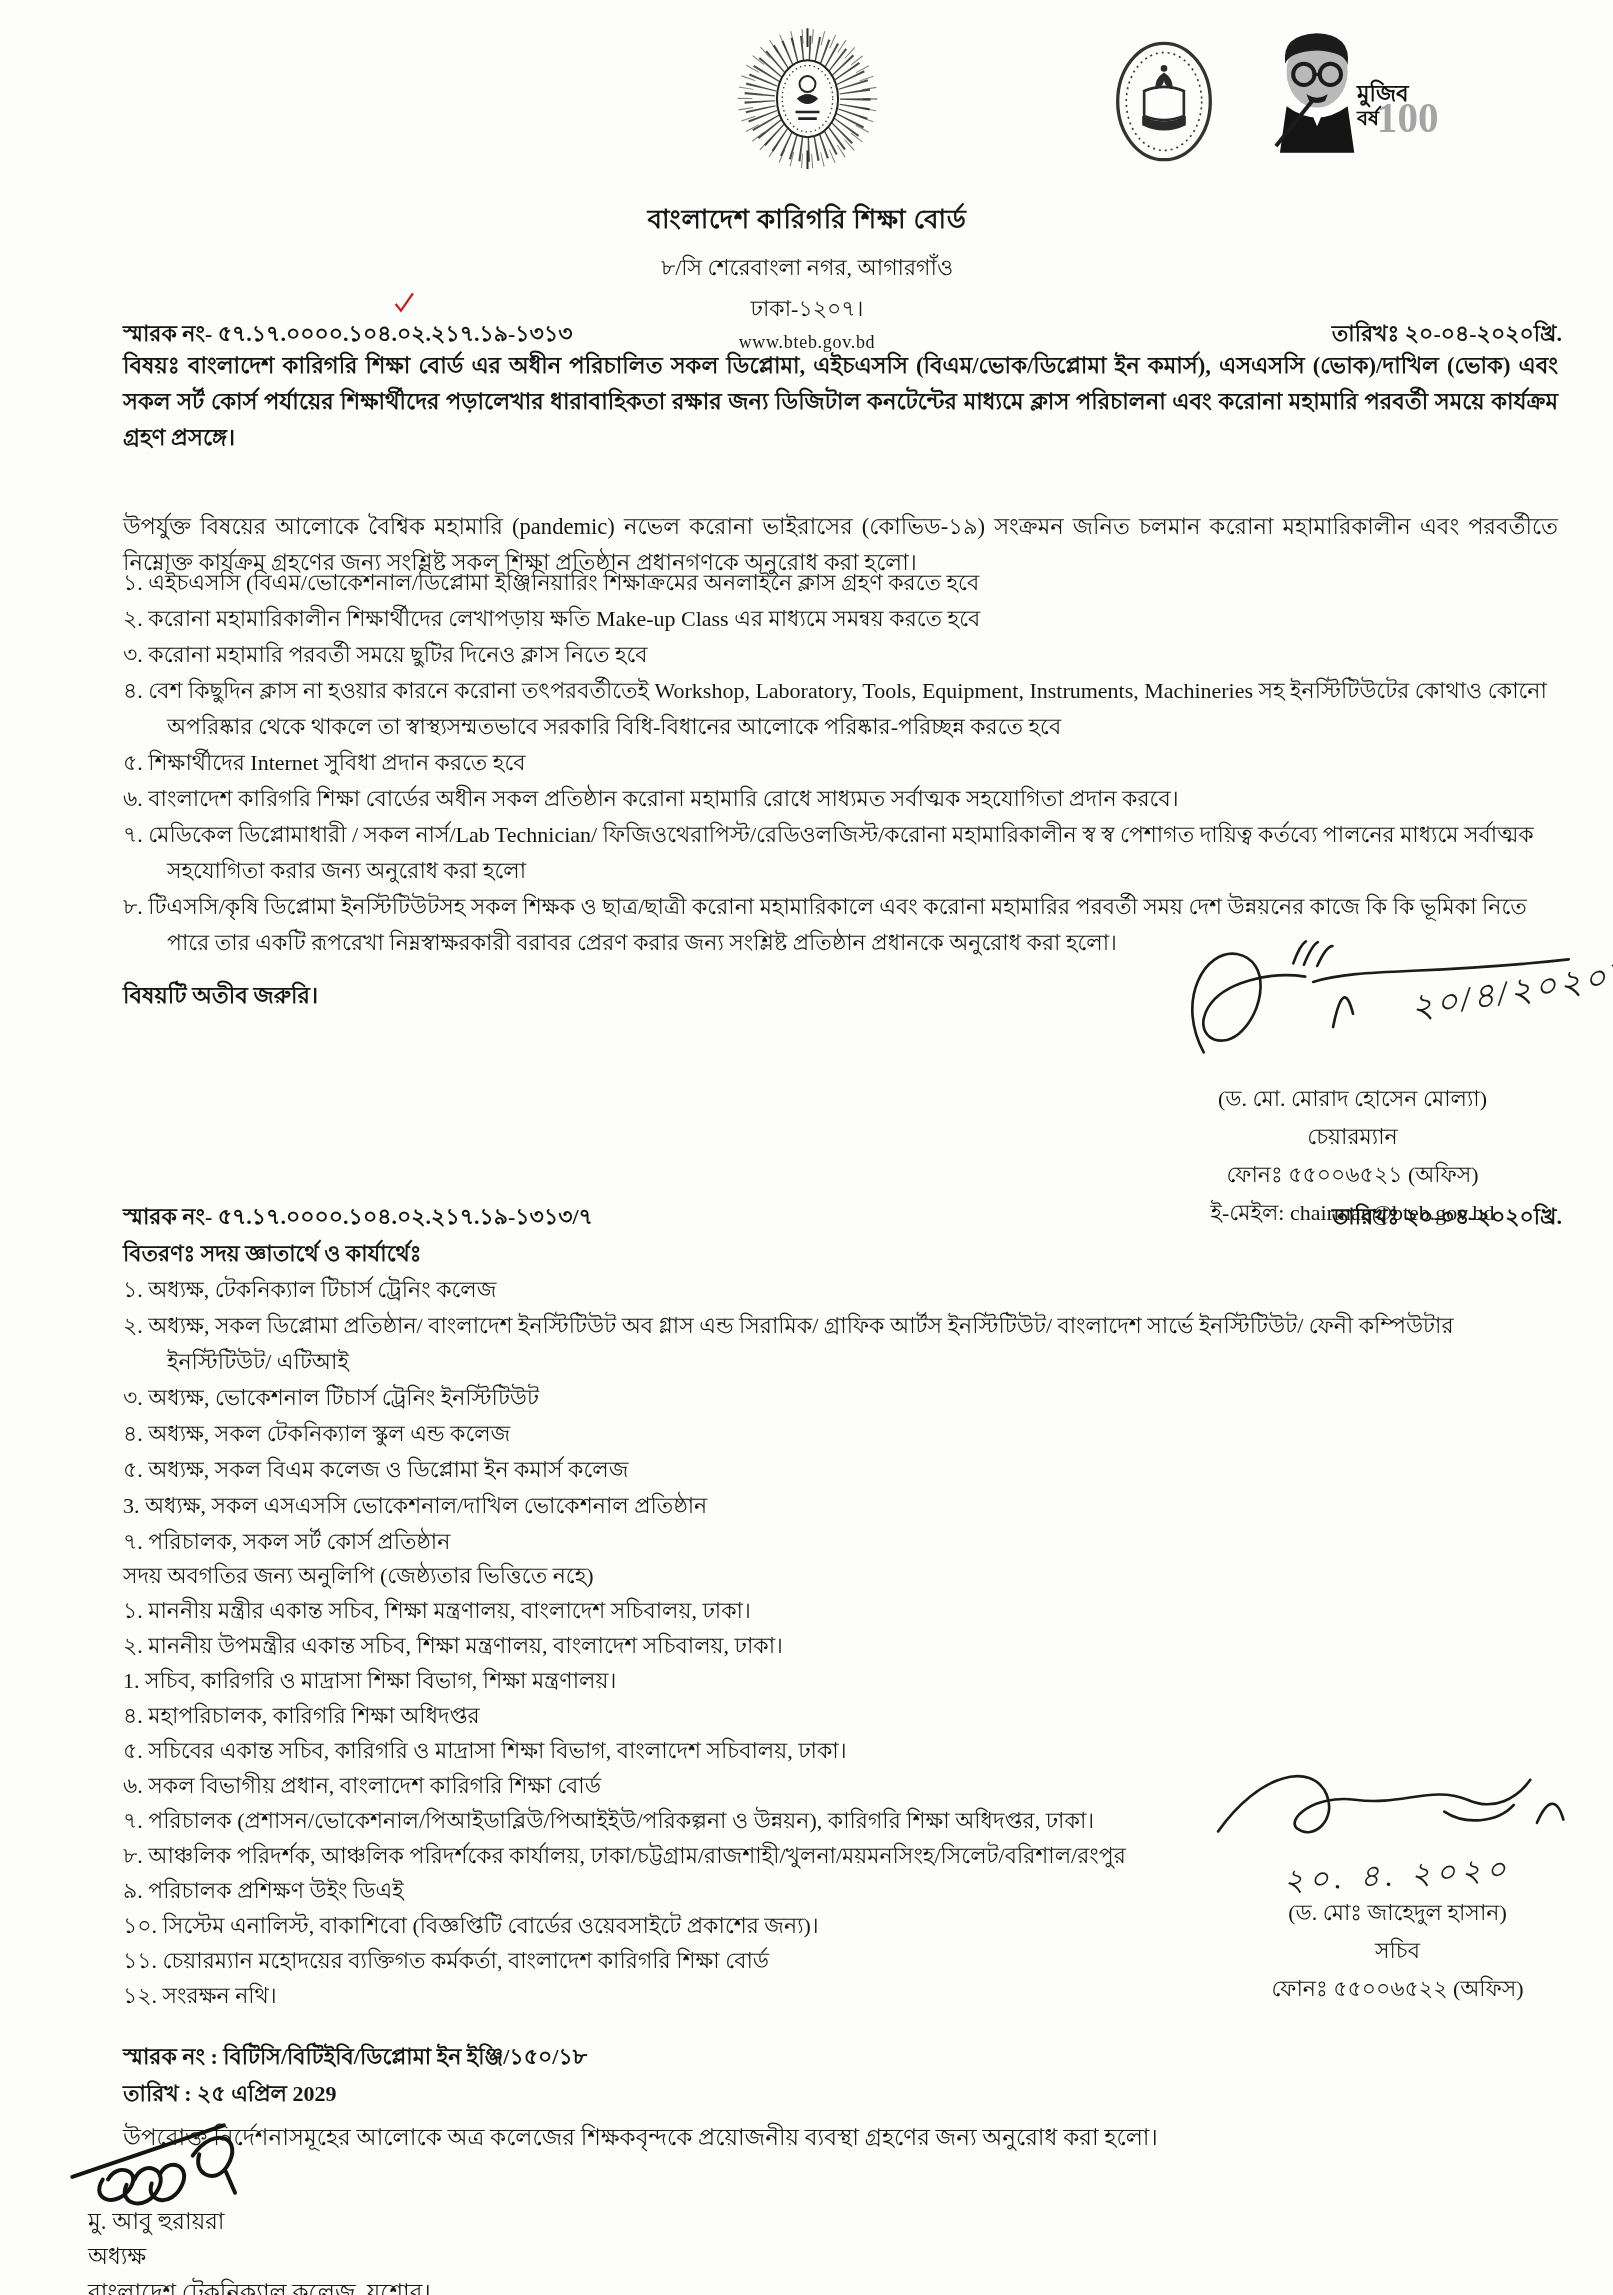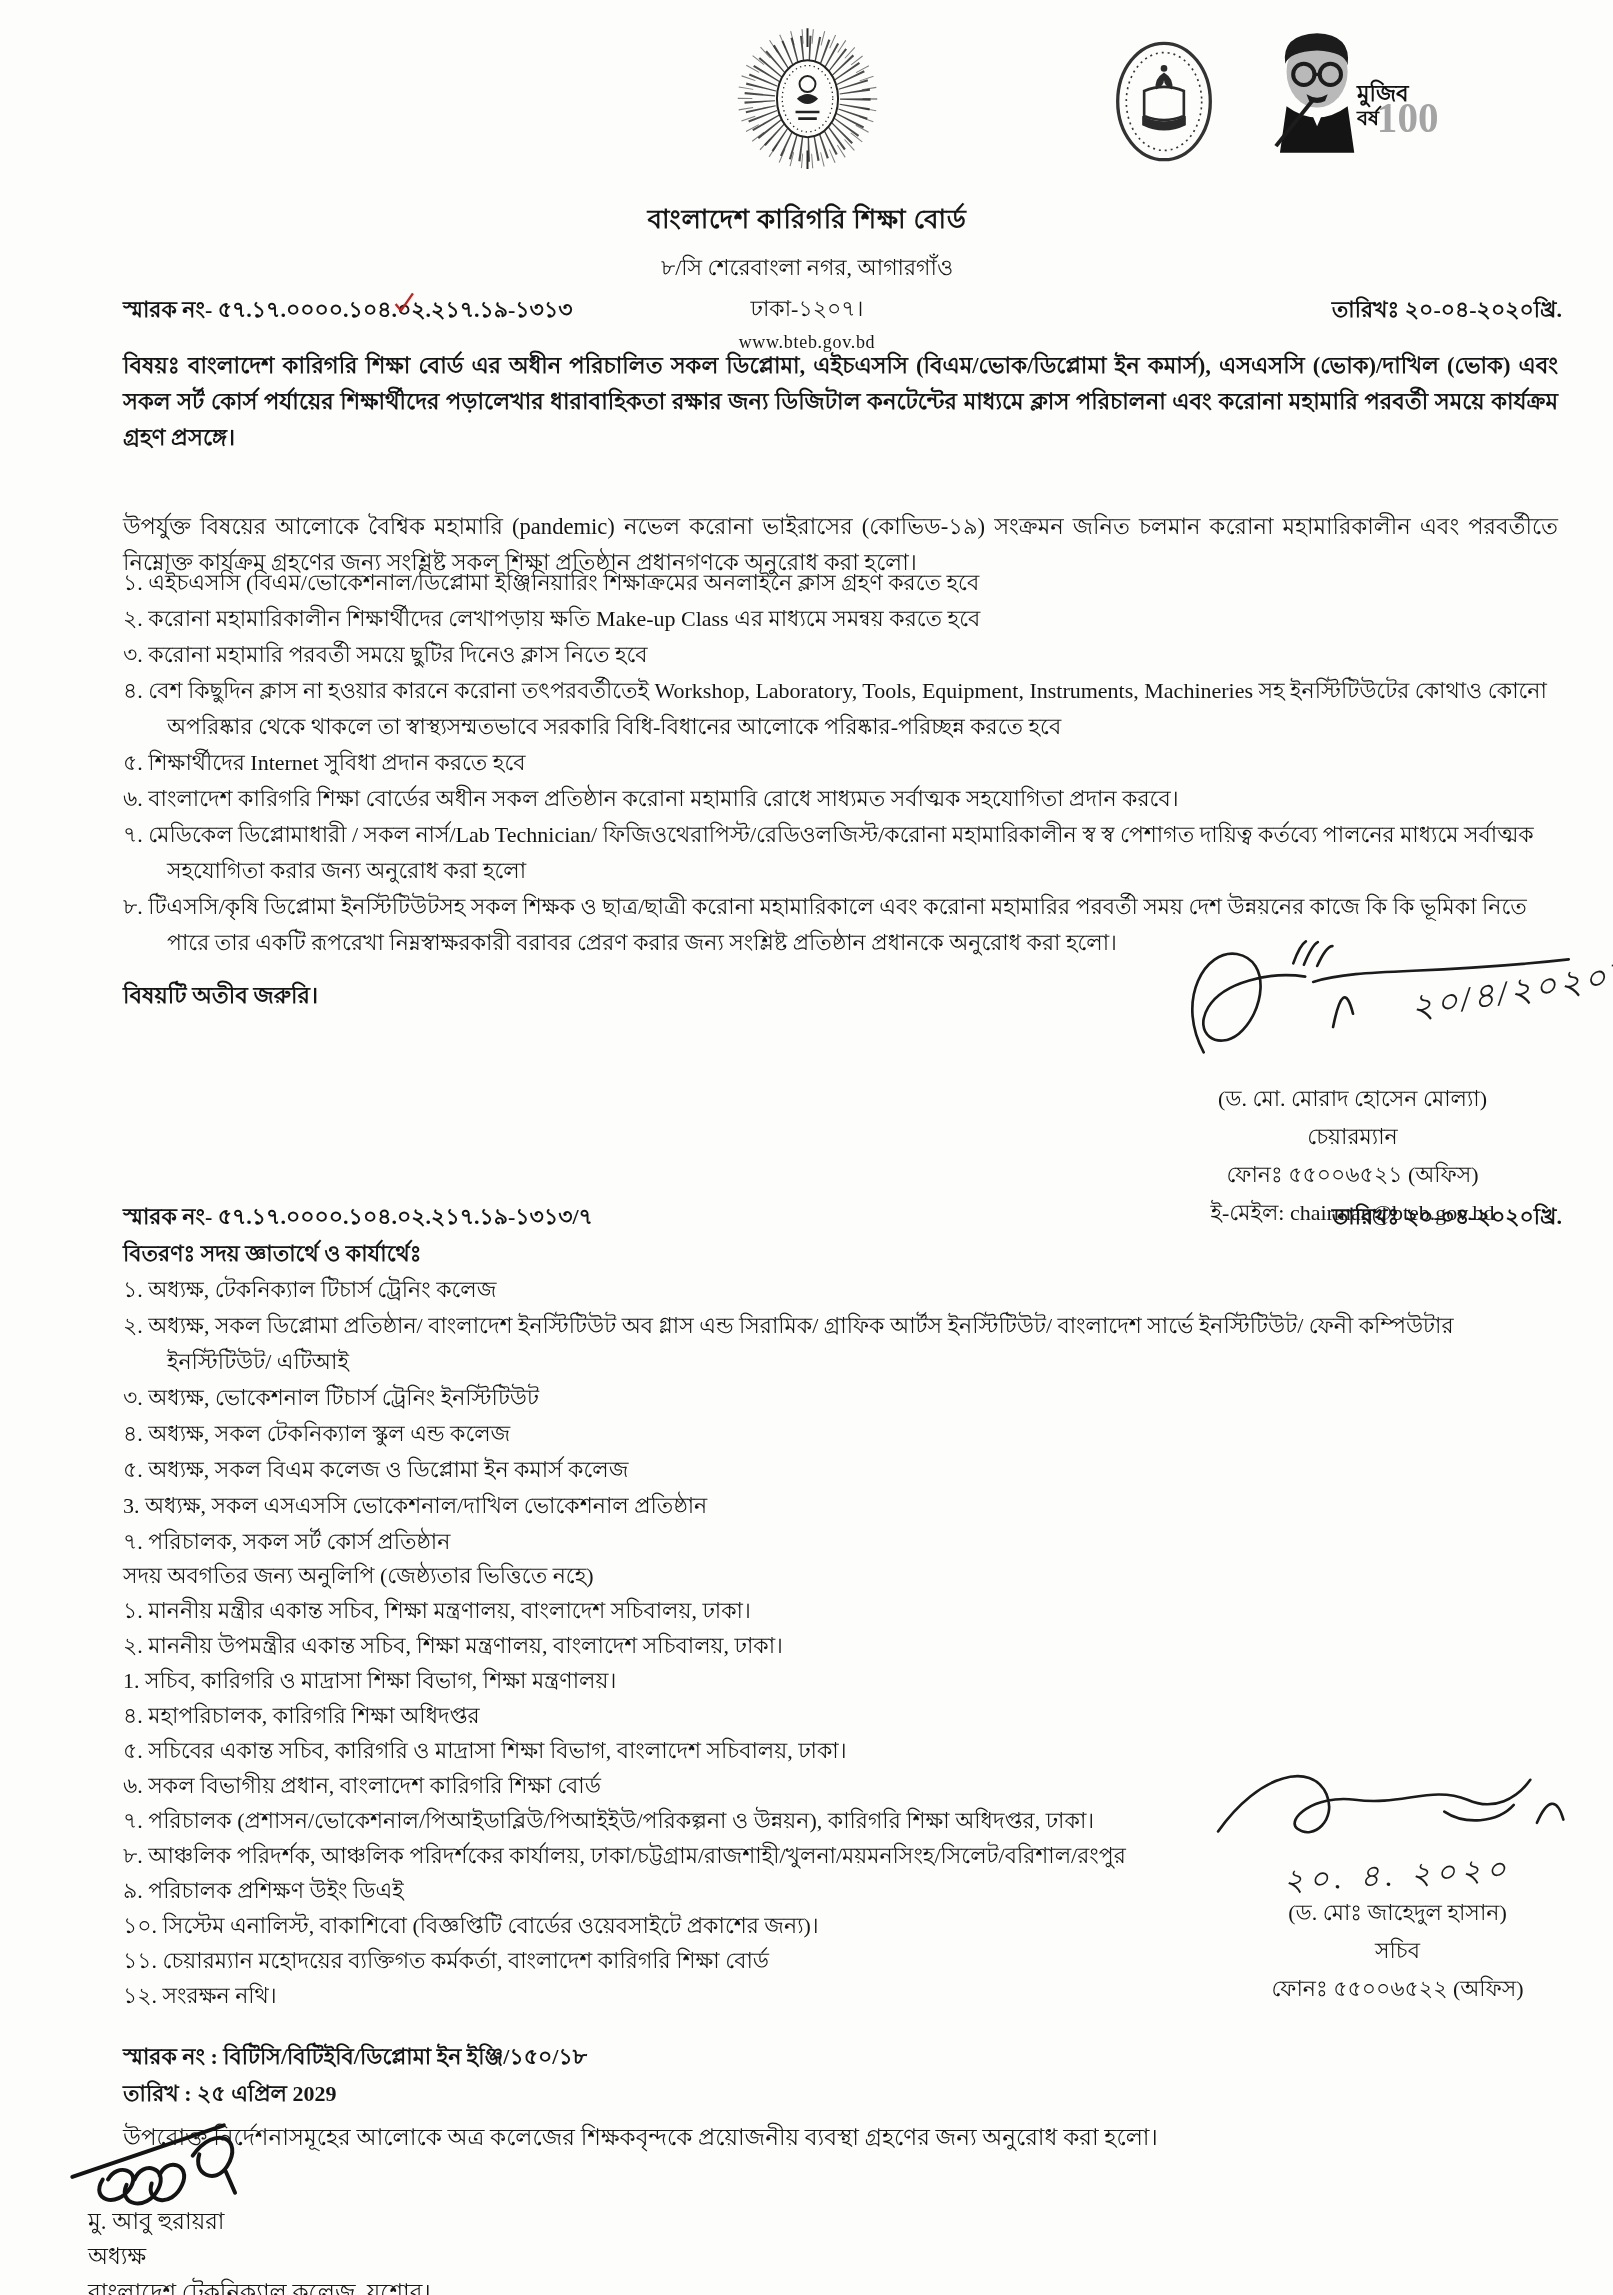--- a/index.html
+++ b/index.html
@@ -15,21 +15,21 @@
   
   .header-center{position:absolute;left:0;right:0;top:18.6px;text-align:center;}
   .monogram{display:block;margin:0 auto;}
   .org-name{font-size:26px;font-weight:bold;margin-top:4px;letter-spacing:0.7px;}
   .addr{font-size:22px;margin-top:9.3px;line-height:32px;}
   .website{font-size:18px;margin-top:6.6px;letter-spacing:0.7px;}
   .seal{position:absolute;left:1114px;top:38px;}
   .mujib{position:absolute;left:1256px;top:20px;}
   
   .memo-row{position:absolute;left:123px;right:52px;display:flex;justify-content:space-between;font-size:22px;font-weight:bold;}
-  .memo1{top:292px;}
+  .memo1{top:316px;}
   .memo2{top:1199px;}
   .memo3{top:2039px;font-weight:bold;flex-direction:column;}
   .red-tick{position:absolute;left:393px;top:292px;}
   
   .para{position:absolute;left:123px;right:56px;font-size:22.6px;line-height:36px;text-align:justify;}
   .subject{top:340px;font-weight:bold;margin-top:8px;}
   .intro{top:486px;}
   .closing{top:2097px;text-align:left;font-size:23px;}
   
   .list{position:absolute;left:123px;right:56px;font-size:22px;line-height:36px;}

